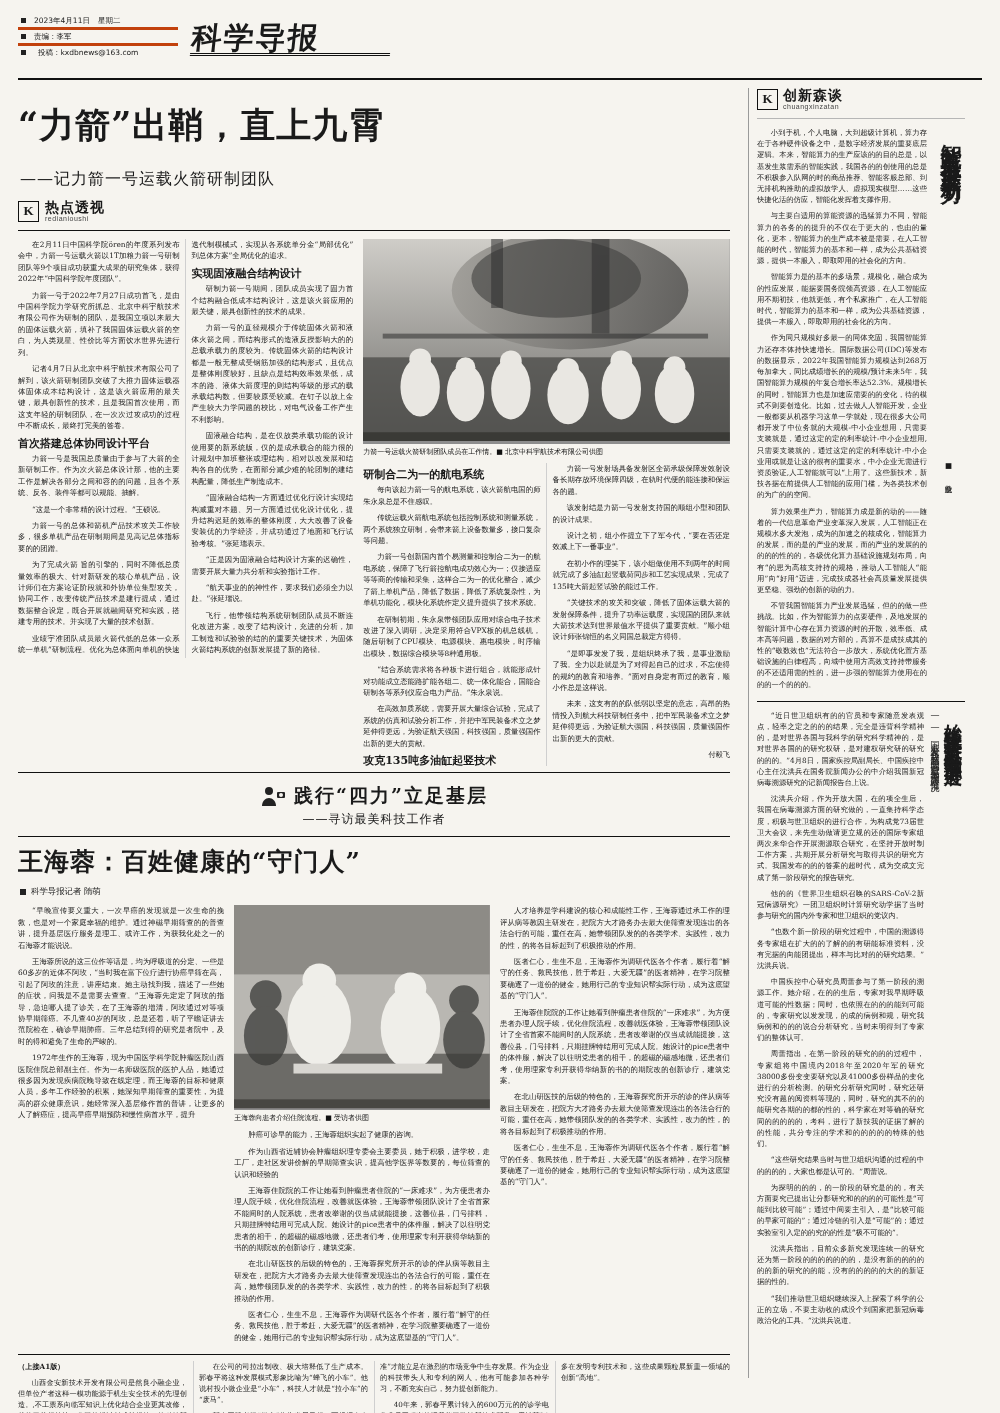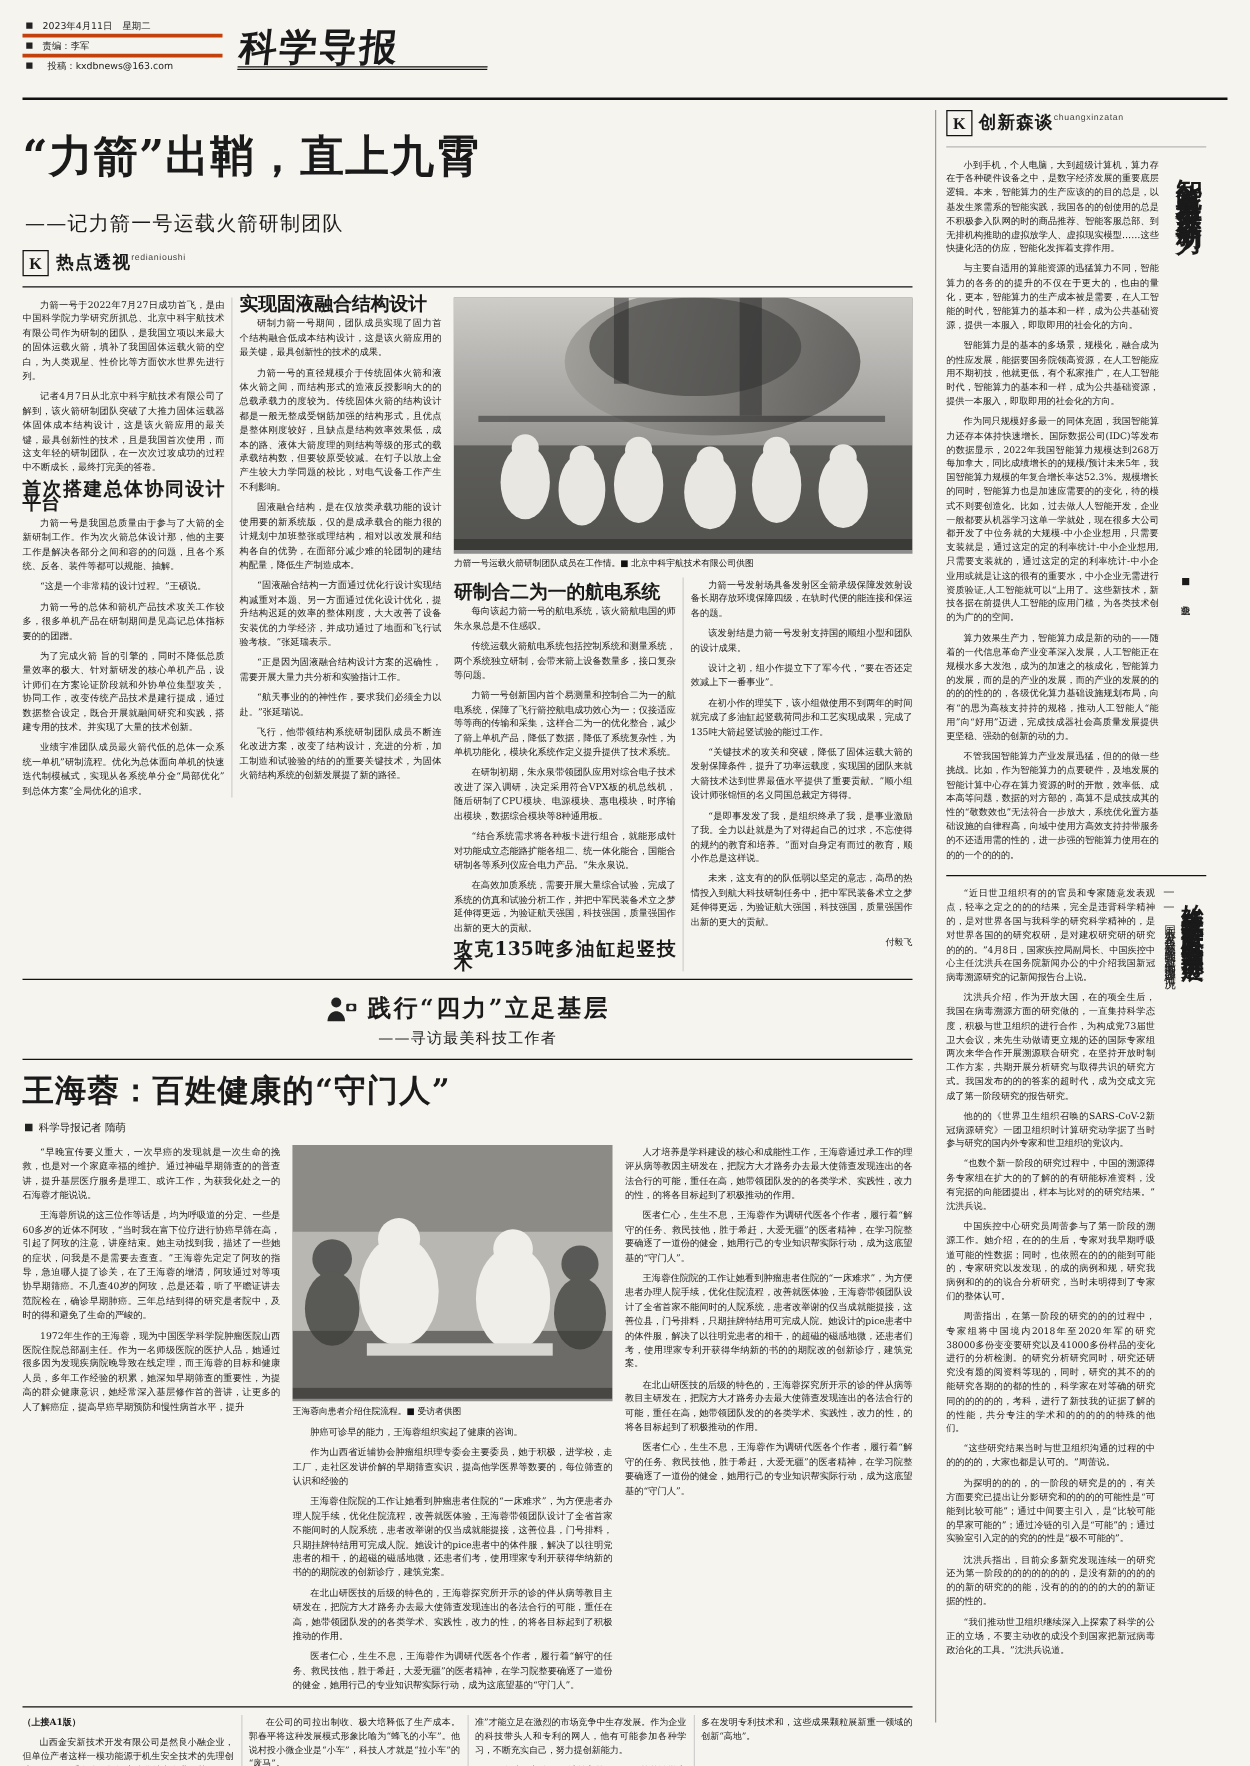--- a/index.html
+++ b/index.html
@@ -73,41 +73,41 @@
   .kicker{
     display:flex;align-items:center;gap:6px;margin:6px 0 8px 0;
   }
   .kbox{
     width:19px;height:19px;border:1.6px solid #111;
     display:flex;align-items:center;justify-content:center;
     font-family:"Liberation Serif",serif;font-weight:bold;font-size:13px;
   }
   .kicker-cn{font-size:14px;font-weight:bold;letter-spacing:1px;}
   .kicker-py{font-size:7px;color:#444;font-family:"Liberation Sans",sans-serif;letter-spacing:.5px;}
-  .kicker-col{display:flex;flex-direction:row;line-height:1.05;}
+  .kicker-col{display:flex;flex-direction:column;line-height:1.05;}
   hr.thin{border:none;border-top:1px solid #111;margin:6px 0 8px 0;}
   hr.hair{border:none;border-top:1px solid #b6b6b6;margin:8px 0;}
   .sig{text-align:right;font-size:7.2px;margin-top:3px;}
   
   figure{margin:0;}
   .photo{
     background:#8d8d8d;
     position:relative;overflow:hidden;
   }
   .cap{font-size:7px;line-height:10px;margin-top:3px;color:#111;}
   
   .top-wrap{display:flex;gap:10px;}
   .top-left{width:340px;}
   .top-right{width:372px;}
   .twocol{
     column-count:2;column-gap:12px;column-rule:1px solid #cfcfcf;
     font-size:7.4px;line-height:11.4px;text-align:justify;
   }
   .twocol p{margin:0 0 5px 0;text-indent:1.9em;}
-  .twocol h3{font-size:15px;margin:6px 0 4px 0;font-weight:bold;}
+  .twocol h3{font-size:11px;margin:6px 0 4px 0;font-weight:bold;}
   
   .banner{
     display:flex;align-items:center;justify-content:center;gap:8px;
     margin:10px 0 2px 0;
   }
   .banner-title{font-size:19px;font-weight:bold;letter-spacing:2px;}
   .banner-sub{text-align:center;font-size:12px;margin-bottom:8px;letter-spacing:1px;}
   .banner-ico{width:26px;height:22px;}
   h2.head2{font-size:25px;font-weight:bold;margin:4px 0 8px 0;letter-spacing:1px;}
   .byline{font-size:8.4px;margin:0 0 8px 2px;display:flex;align-items:center;gap:5px;}
@@ -188,20 +188,21 @@
         <div class="kicker-col">
           <span class="kicker-cn">热点透视</span>
           <span class="kicker-py">redianioushi</span>
         </div>
       </div>
       <hr class="thin">
 
       <div class="top-wrap">
         <div class="top-left">
           <div class="twocol">
+            <p>在2月11日中国科学院ören的年度系列发布会中，力箭一号运载火箭以1T加粮力箭一号研制团队等9个项目成功获重大成果的研究集体，获得2022年“中国科学院年度团队”。</p>
             <p>力箭一号于2022年7月27日成功首飞，是由中国科学院力学研究所抓总、北京中科宇航技术有限公司作为研制的团队，是我国立项以来最大的固体运载火箭，填补了我国固体运载火箭的空白，为人类观星、性价比等方面饮水世界先进行列。</p>
             <p>记者4月7日从北京中科宇航技术有限公司了解到，该火箭研制团队突破了大推力固体运载器体固体成本结构设计，这是该火箭应用的最关键，最具创新性的技术，且是我国首次使用，而这支年轻的研制团队，在一次次过攻成功的过程中不断成长，最终打完美的答卷。</p>
             <h3>首次搭建总体协同设计平台</h3>
             <p>力箭一号是我国总质量由于参与了大箭的全新研制工作。作为次火箭总体设计那，他的主要工作是解决各部分之间和容的的问题，且各个系统、反各、装件等都可以规能、抽解。</p>
             <p>“这是一个非常精的设计过程。”王硕说。</p>
             <p>力箭一号的总体和箭机产品技术攻关工作较多，很多单机产品在研制期间是见高记总体指标要的的团蹭。</p>
             <p>为了完成火箭 旨的引擎的，同时不降低总质量效率的极大、针对新研发的核心单机产品，设计师们在方案论证阶段就和外协单位集型攻关，协同工作，改变传统产品技术是建行提成，通过数据整合设定，既合开展就融间研究和实践，搭建专用的技术。并实现了大量的技术创新。</p>
             <p>业绩宇准团队成员最火箭代低的总体一众系统一单机”研制流程。优化为总体面向单机的快速迭代制模械式，实现从各系统单分金“局部优化”到总体方案”全局优化的追求。</p>
             <p></p>
             <h3>实现固液融合结构设计</h3>

